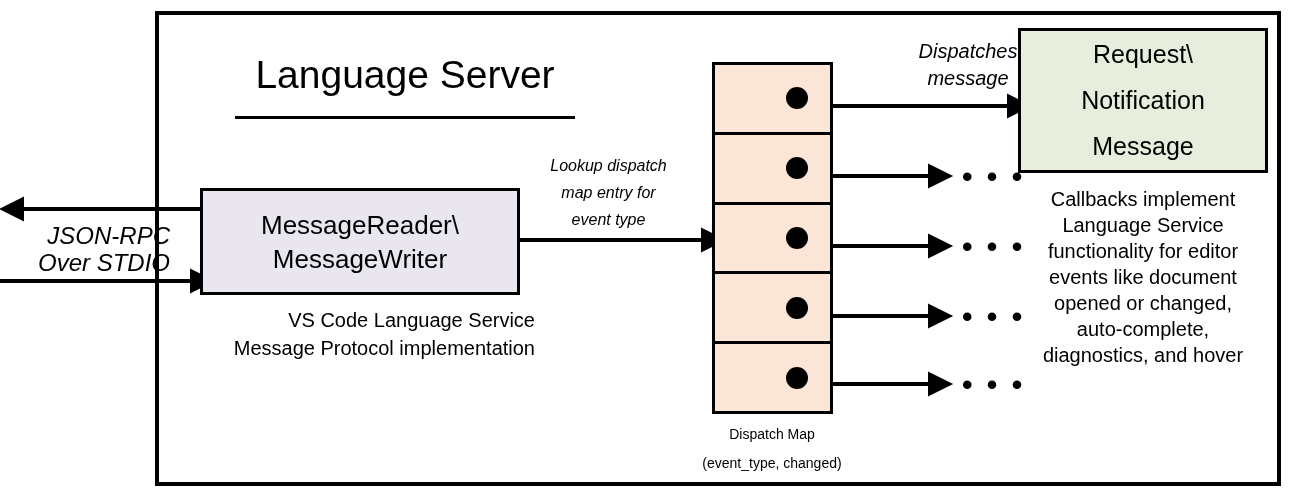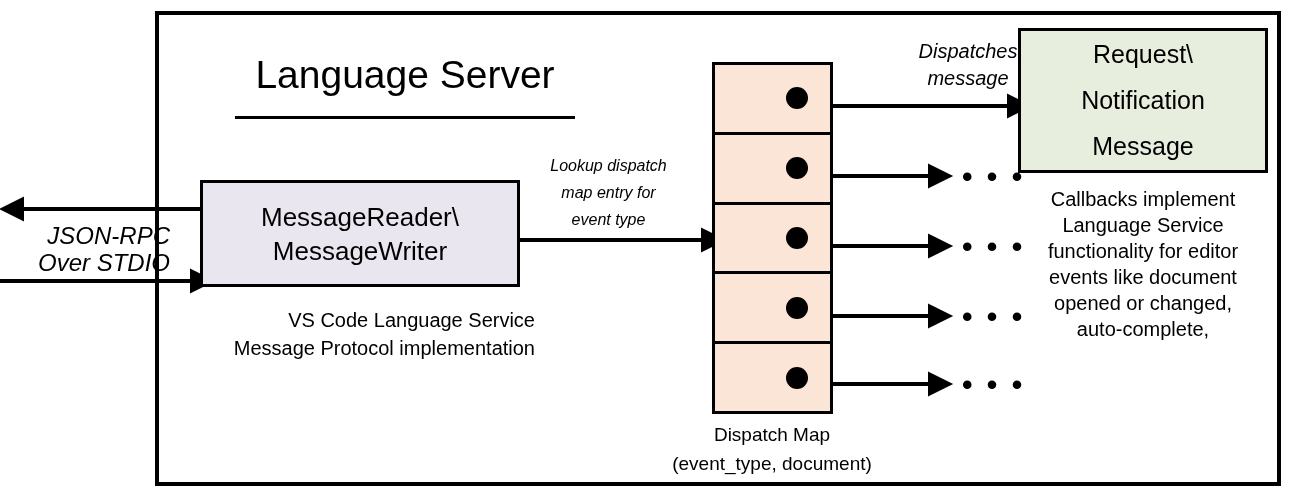--- a/index.html
+++ b/index.html
@@ -43,21 +43,21 @@
     color: #000000;
     white-space: nowrap;
     border-bottom: 3px solid #000000;
     padding-bottom: 18px;
   }
 
   
   .reader-box {
     position: absolute;
     left: 200px;
-    top: 180px;
+    top: 188px;
     width: 320px;
     height: 107px;
     background: #EAE6F0;
     border: 3px solid #000000;
     box-sizing: border-box;
     display: flex;
     flex-direction: column;
     align-items: center;
     justify-content: center;
     font-size: 26px;
@@ -141,21 +141,21 @@
     margin-top: -11px;
     border-radius: 50%;
     background: #000000;
   }
   .map-caption {
     position: absolute;
     left: 642px;
     top: 420px;
     width: 260px;
     text-align: center;
-    font-size: 19px;
+    font-size: 14px;
     line-height: 29px;
   }
 
   
   .callback-box {
     position: absolute;
     left: 1018px;
     top: 28px;
     width: 250px;
     height: 145px;
@@ -271,35 +271,36 @@
     </div>
     <div class="map-cell">
       <span class="map-dot"></span>
     </div>
     <div class="map-cell">
       <span class="map-dot"></span>
     </div>
   </div>
   <div class="map-caption">
     <div>Dispatch Map</div>
-    <div>(event_type, document)</div>
+    <div>(event_type, changed)</div>
   </div>
 
   <div class="ellipsis" style="left:962px; top:167px;">• • •</div>
   <div class="ellipsis" style="left:962px; top:237px;">• • •</div>
   <div class="ellipsis" style="left:962px; top:307px;">• • •</div>
   <div class="ellipsis" style="left:962px; top:375px;">• • •</div>
 
   <div class="callback-box">
     <div>Request\</div>
     <div>Notification</div>
     <div>Message</div>
   </div>
   <div class="callback-caption">
     <div>Callbacks implement</div>
     <div>Language Service</div>
     <div>functionality for editor</div>
     <div>events like document</div>
     <div>opened or changed,</div>
     <div>auto-complete,</div>
+    <div>diagnostics, and hover</div>
   </div>
 
 </div>
 
 </body></html>

